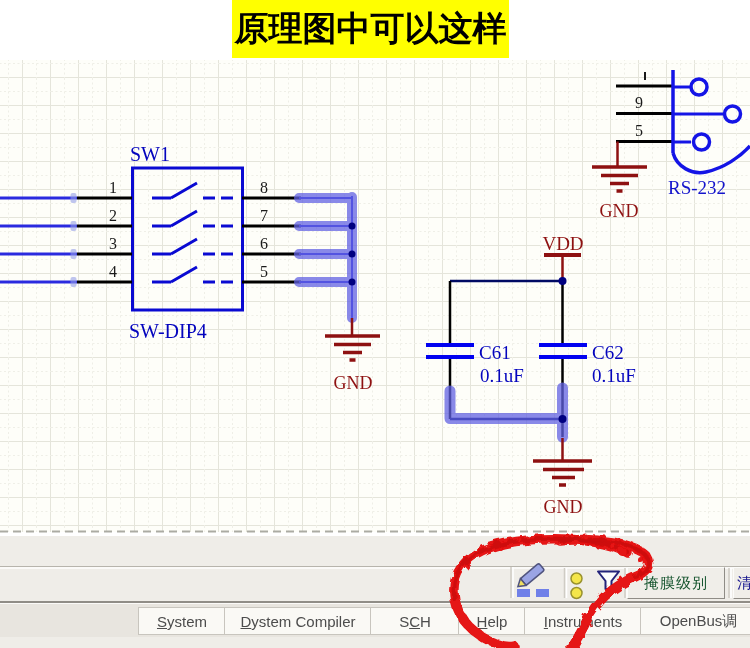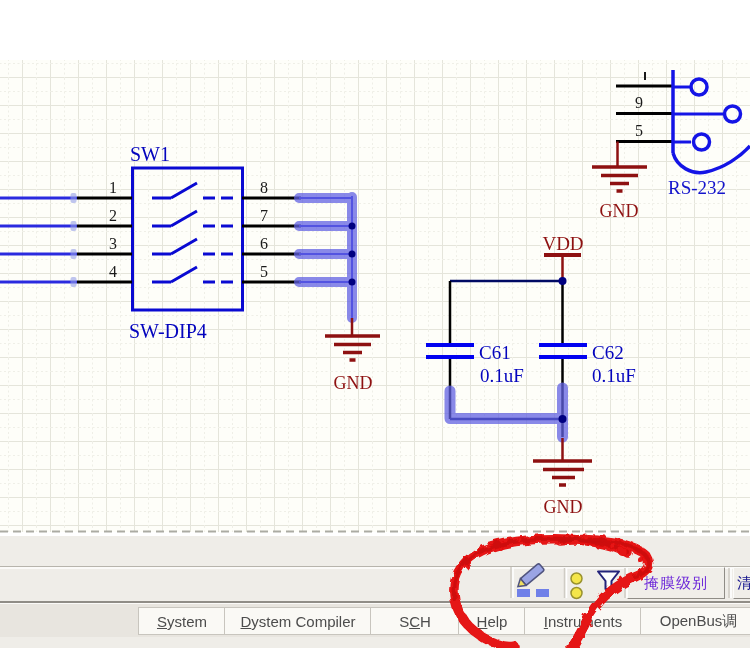--- a/index.html
+++ b/index.html
@@ -14,21 +14,21 @@
   text.sch{font-family:"Liberation Serif",serif;}
   
   #panel{position:absolute;left:0;top:536px;width:750px;height:112px;background:#EFEDE8;}
   #band-divider{position:absolute;left:0;top:30px;width:750px;height:2px;
       border-top:1px solid #B7B4AC;background:#FBFAF8;}
   #toolbar-svg{position:absolute;left:0;top:0;}
   .raised-btn{position:absolute;top:31px;height:30px;background:#F0EEE9;
       border-top:1px solid #FCFCFA;border-left:1px solid #FCFCFA;
       border-right:1px solid #8F8C86;border-bottom:1px solid #8F8C86;
       display:flex;align-items:center;justify-content:center;
-      font-size:15px;color:#6d28d9;letter-spacing:1px;overflow:hidden;white-space:nowrap;}
+      font-size:15px;color:#14532d;letter-spacing:1px;overflow:hidden;white-space:nowrap;}
   #mask-btn{left:627px;width:96px;}
   #partial-btn{left:733px;width:20px;justify-content:flex-start;padding-left:3px;color:#16168E;}
   #dark-line{position:absolute;left:0;top:65px;width:750px;height:2px;background:#908D87;
       border-bottom:1px solid #FBFAF8;}
   #tabbar{position:absolute;left:0;top:68px;width:750px;height:33px;background:#E8E5DF;}
   .tab-btn{position:absolute;top:3px;height:26px;background:#FAF9F5;border:1px solid #C8C5BE;
       display:flex;align-items:center;justify-content:center;font-size:15px;color:#4C4C4C;
       white-space:nowrap;overflow:hidden;}
   .tb-key{text-decoration:underline;}
   
@@ -153,20 +153,23 @@
         <path d="M673 87 H690 M673 114 H723 M673 142 H691" stroke-width="3"></path>
         <circle cx="699" cy="87" r="8" stroke-width="3.5"></circle>
         <circle cx="732.5" cy="114" r="8" stroke-width="3.5"></circle>
         <circle cx="701.5" cy="142" r="8" stroke-width="3.5"></circle>
         <path d="M673 153 C677 167 692 175 706 172 C724 168 740 157 750 146" stroke-width="3.5"></path>
       </g>
       <text class="sch" x="668" y="194" font-size="19" fill="#1414CC">RS-232</text>
     </g>
   </svg>
 
+  <div id="title-band">
+    <span class="t">原理图中可以这样</span>
+  </div>
 
   <div id="panel">
     <div id="band-divider"></div>
 
     <svg id="toolbar-svg" width="750" height="66" viewBox="0 536 750 66">
 
       <g>
         <path d="M511 567 V598 M564.5 568 V598 M625 568 V598 M729 568 V598" stroke="#CFCCC4" stroke-width="1.5" fill="none"></path>
         <path d="M513 567 V598 M566.5 568 V598 M627 568 V598 M731 568 V598" stroke="#FFFFFF" stroke-width="1.5" fill="none"></path>
       </g>

